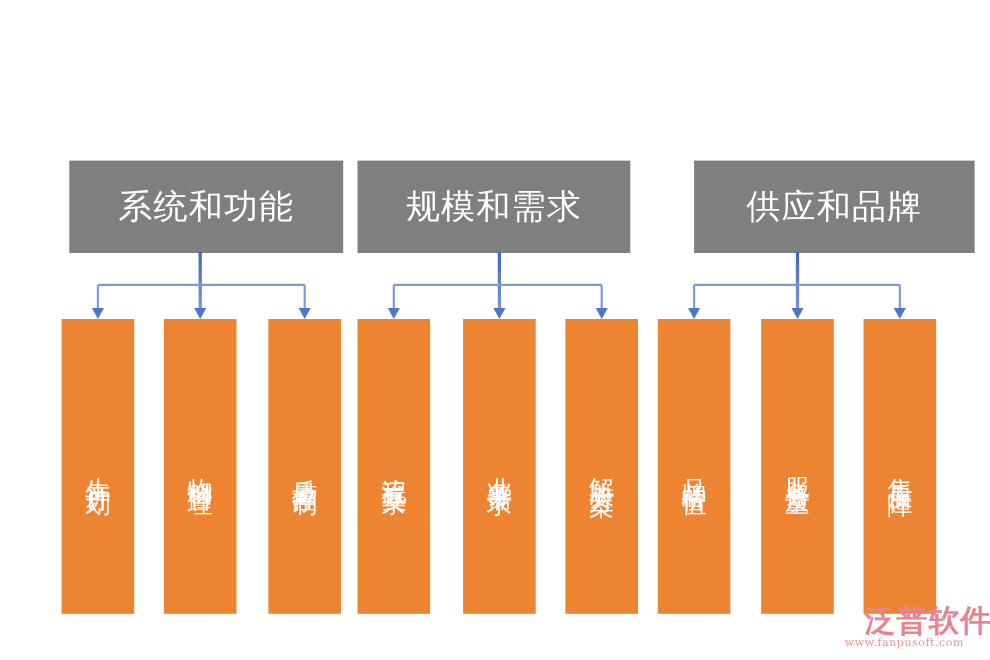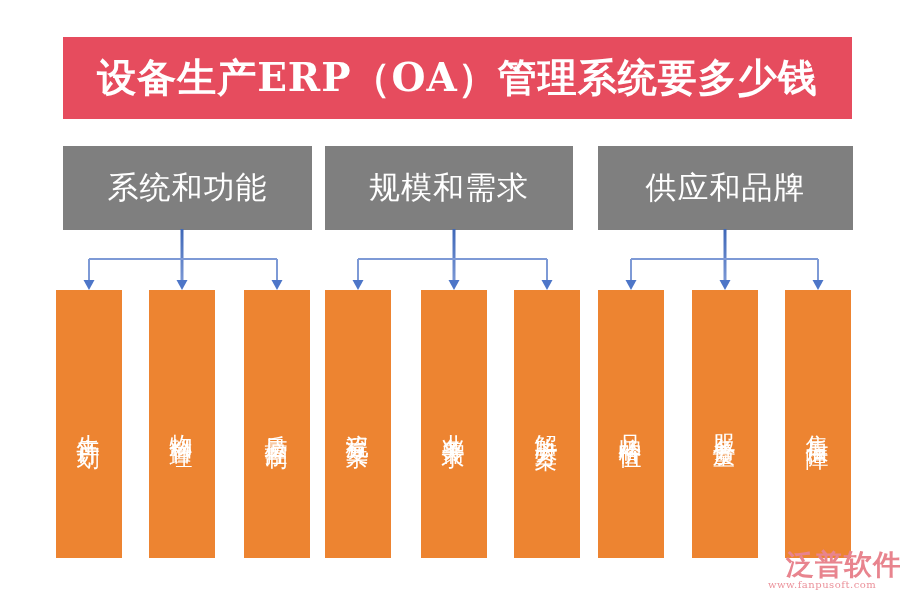--- a/index.html
+++ b/index.html
@@ -23,21 +23,21 @@
     position:absolute;top:146px;height:84px;
     background:var(--category_bg,#7f7f7f);
     display:flex;align-items:center;justify-content:center;
   }
   .gbox span{
     color:var(--category_text,#ffffff);
     font-size:31px;letter-spacing:1px;white-space:nowrap;
   }
   .gbox1{left:63px;width:249px;}
   .gbox2{left:325px;width:248px;}
-  .gbox3{left:598px;width:255px;}
+  .gbox3{left:631px;width:255px;}
   
   .connectors{position:absolute;left:0;top:0;width:900px;height:600px;pointer-events:none;}
   .stem{stroke:url(#stemG);stroke-width:3;fill:none;}
   .hline{stroke:var(--connector_light,#7e9ad6);stroke-width:2;fill:none;}
   .vline{stroke:var(--connector_light,#7e9ad6);stroke-width:2;fill:none;}
   .ahead{fill:var(--arrow,#4d76c8);}
   .stop-d{stop-color:var(--connector_dark,#3f68b8);}
   .stop-l{stop-color:var(--connector_light,#7e9ad6);}
   
   .bar{
@@ -66,23 +66,20 @@
   .logo-url{
     color:var(--logo_url,#eb929b);font-size:10px;letter-spacing:0.5px;
     margin-top:1px;white-space:nowrap;
   }
 </style>
 </head>
 <body>
 
 <div class="canvas">
 
-  <div class="banner">
-    <span>设备生产ERP（OA）管理系统要多少钱</span>
-  </div>
 
   <div class="gbox gbox2">
     <span>规模和需求</span>
   </div>
   <div class="gbox gbox1">
     <span>系统和功能</span>
   </div>
   <div class="gbox gbox3">
     <span>供应和品牌</span>
   </div>

